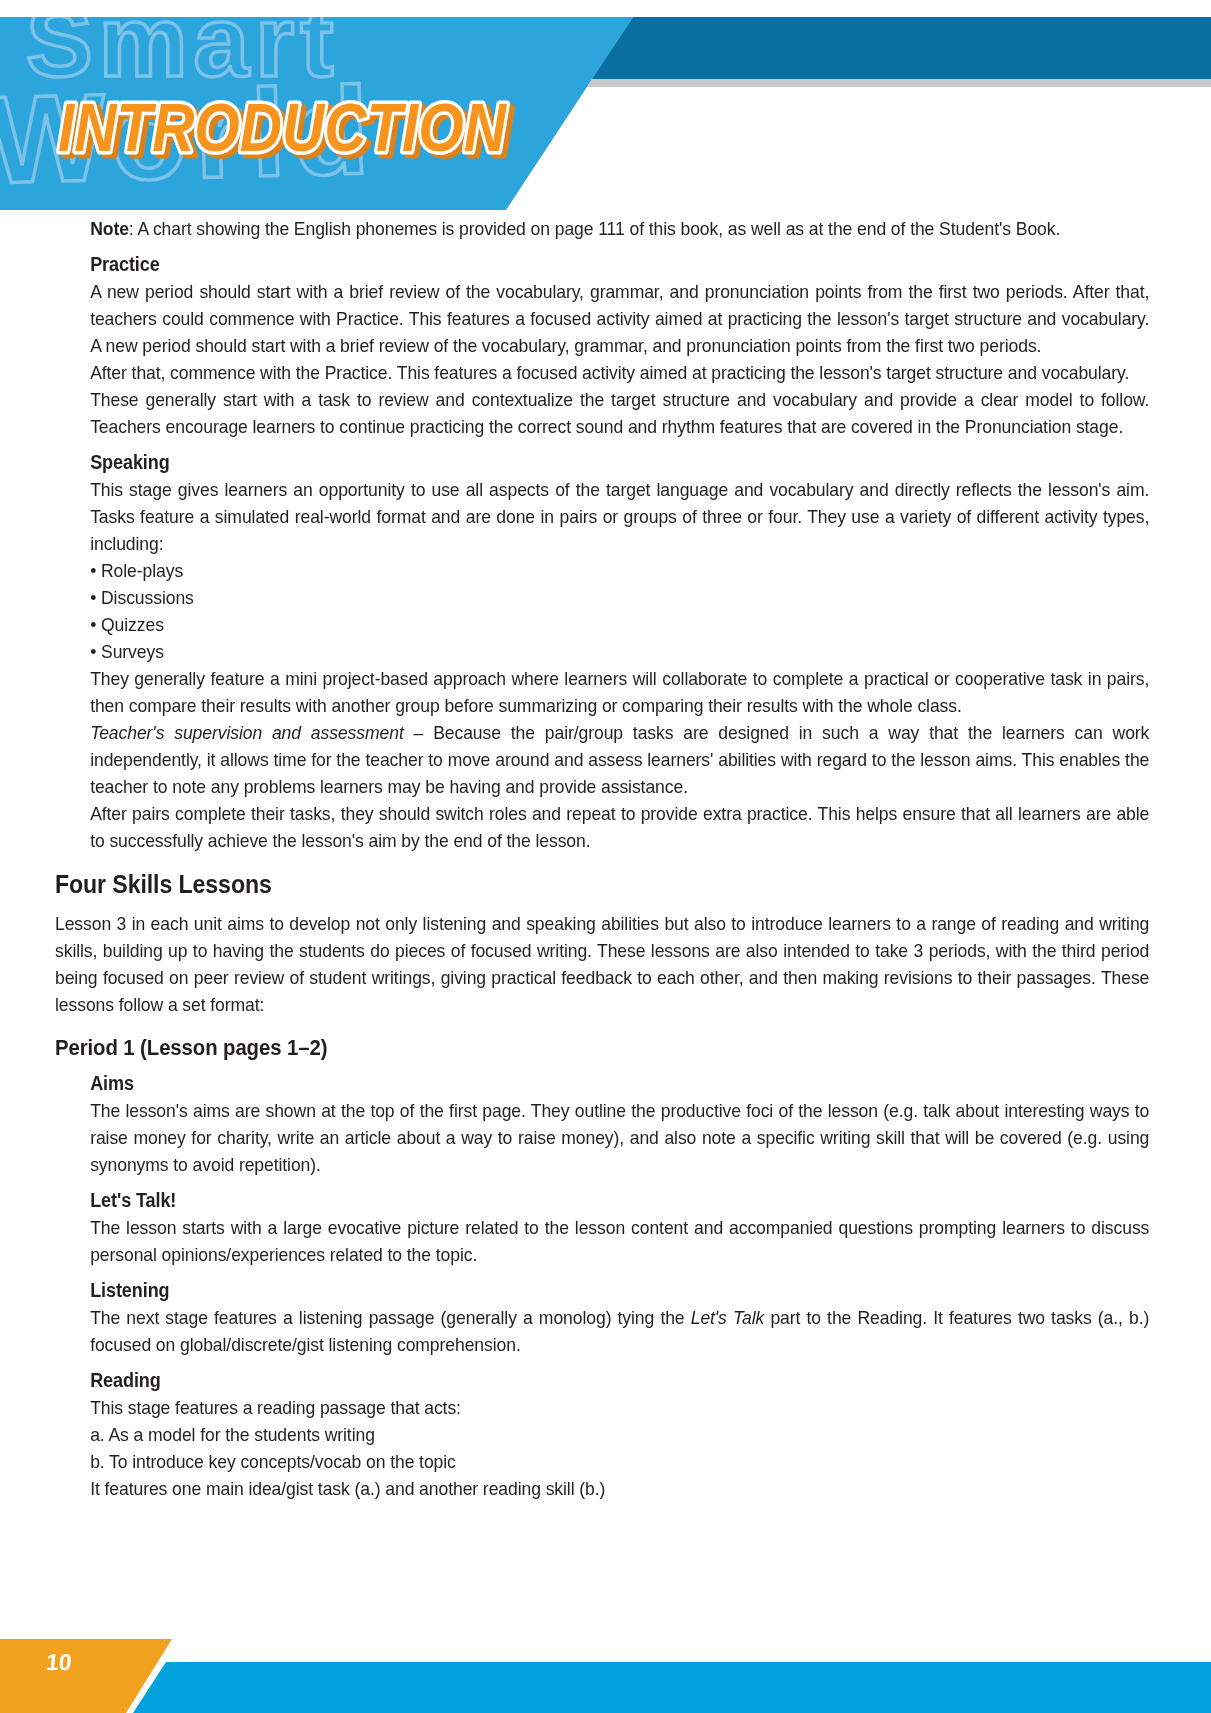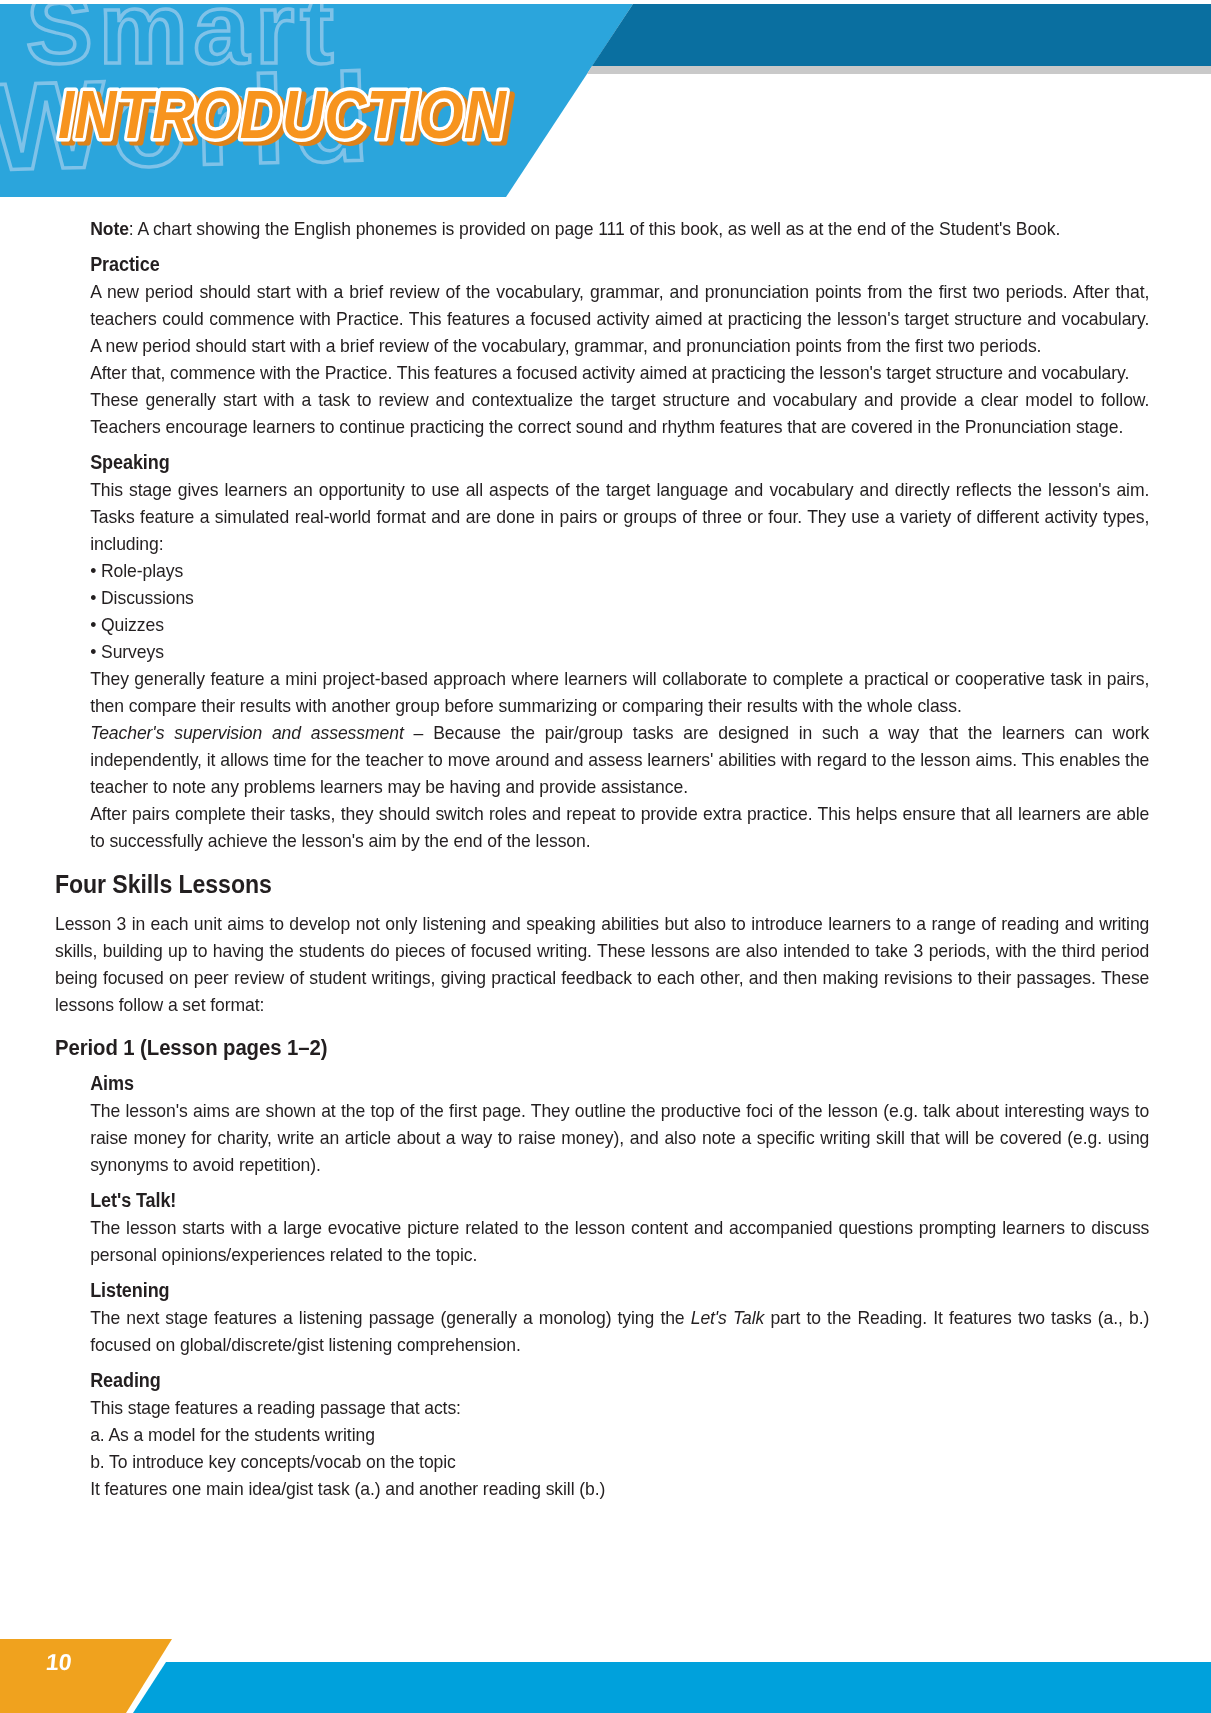--- a/index.html
+++ b/index.html
@@ -3,21 +3,21 @@
 <meta charset="utf-8">
 <style>
   html,body { margin:0; padding:0; background:#ffffff; }
   .page {
     position:relative; width:1211px; height:1713px; overflow:hidden;
     background:#ffffff; font-family:"Liberation Sans","DejaVu Sans",sans-serif;
     color:#231F20;
   }
 
   
-  .banner { position:absolute; top:4px; left:0; width:1211px; height:193px; }
+  .banner { position:absolute; top:17px; left:0; width:1211px; height:193px; }
   .banner-blue {
     position:absolute; top:0; left:0; width:1211px; height:193px;
     background:#2BA5DC; overflow:hidden;
     clip-path:polygon(0 0, 633px 0, 506px 193px, 0 193px);
   }
   .watermark {
     position:absolute; font-weight:bold; color:transparent;
     -webkit-text-stroke:3.5px #7FC2E8; white-space:nowrap; line-height:1;
   }
   .word-smart { left:26px; top:-26px; font-size:100px; letter-spacing:6px; }

